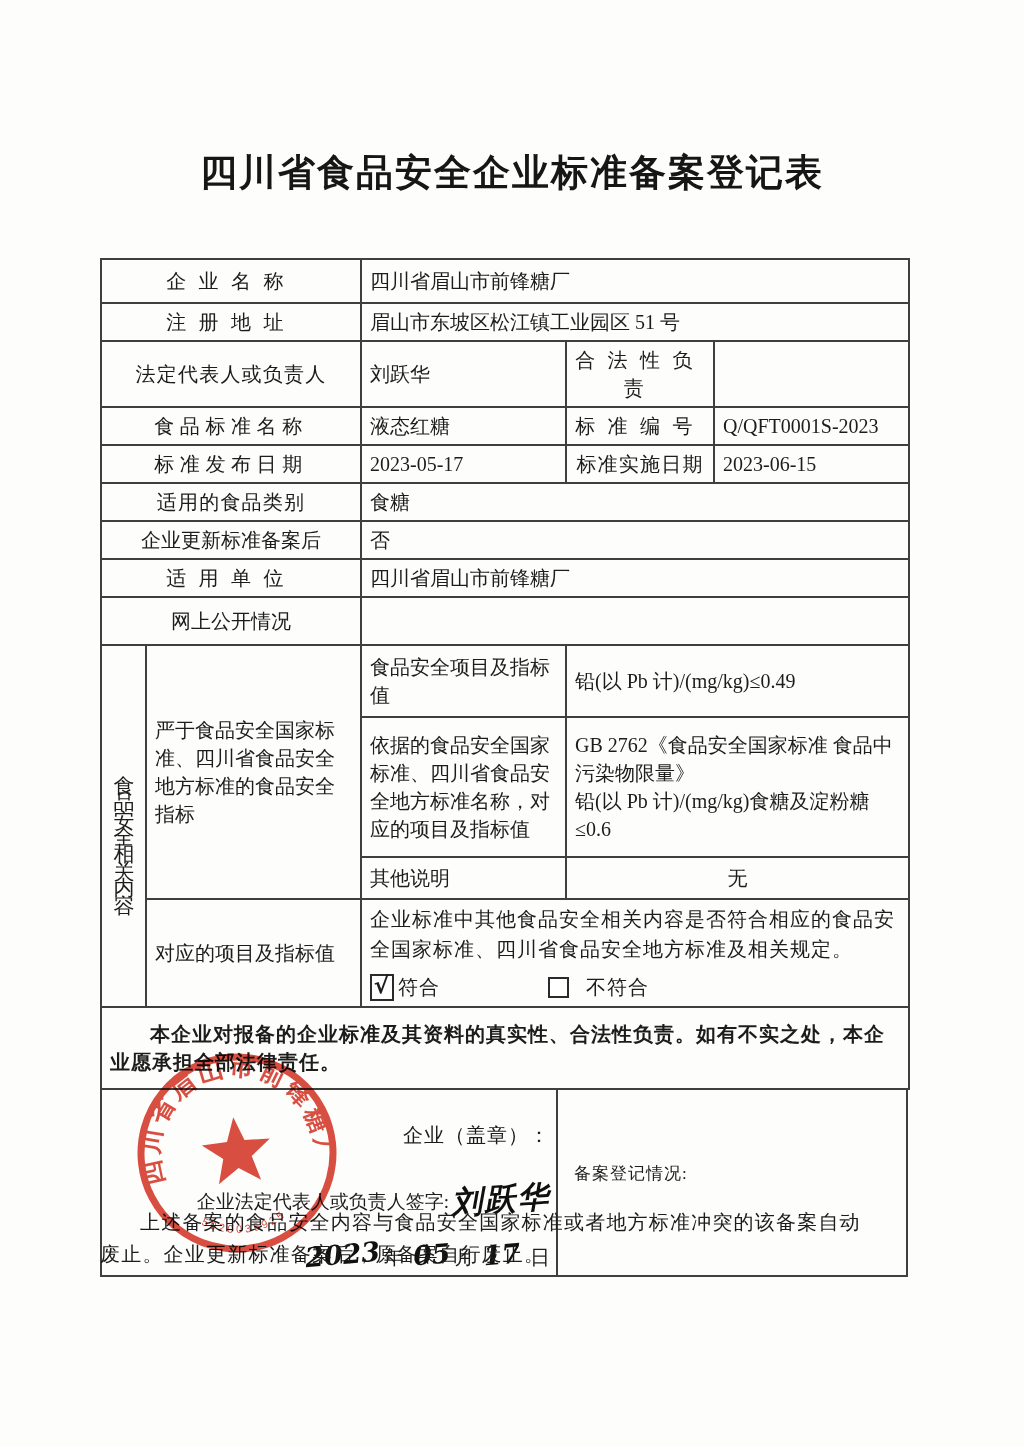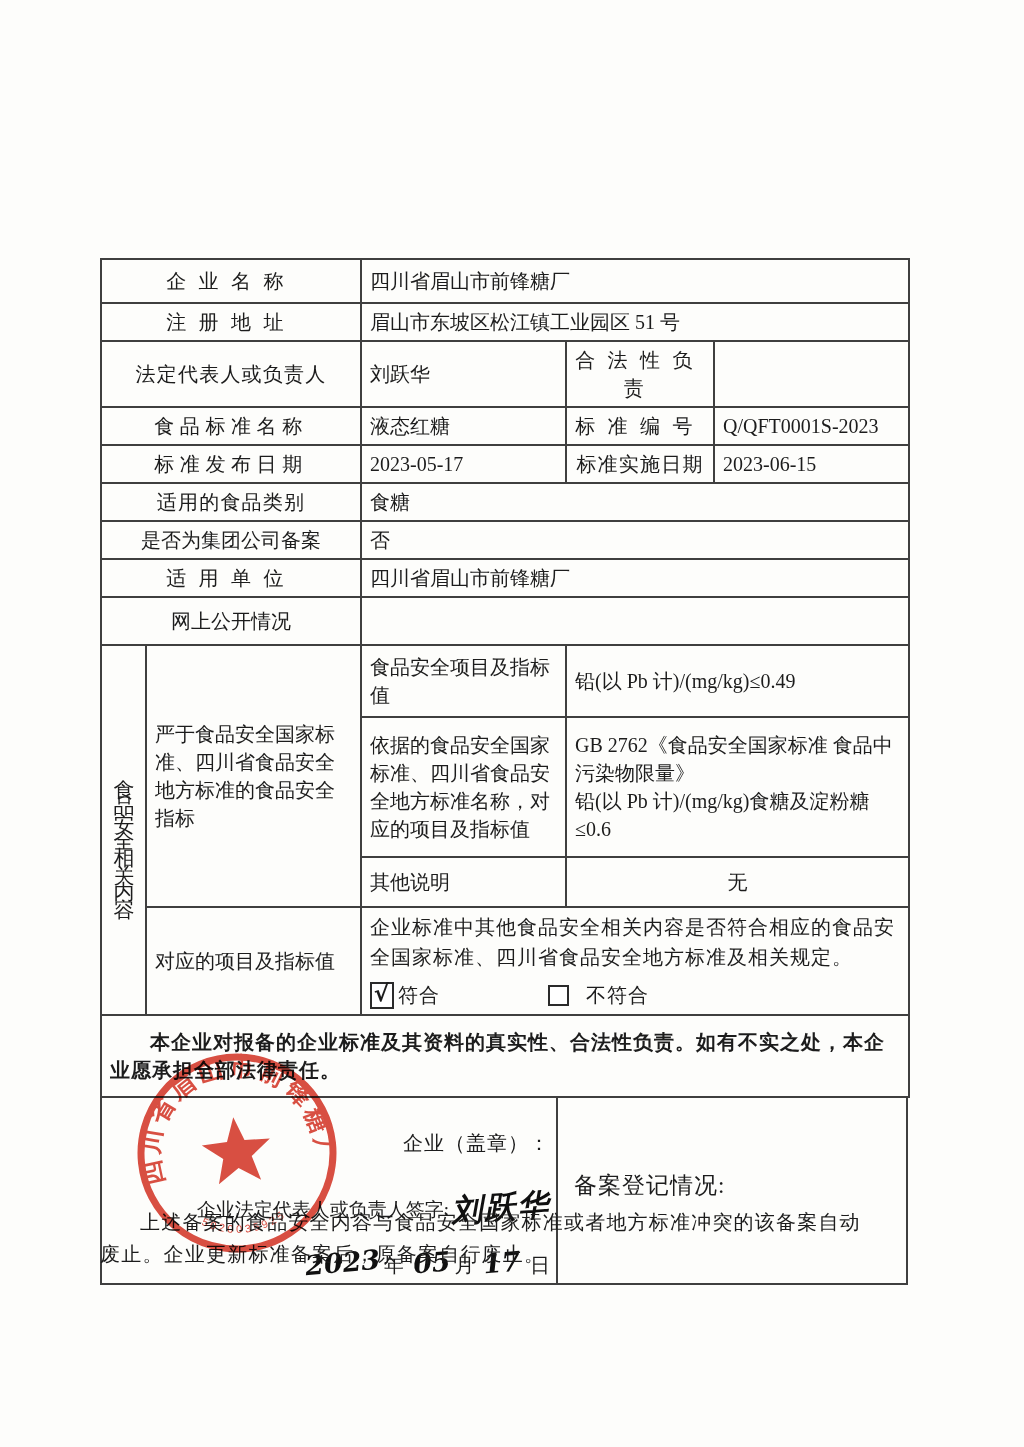--- a/index.html
+++ b/index.html
@@ -50,21 +50,21 @@
   .cb-gap{margin-left:108px;gap:13px;}
   td.decl{padding:14px 18px 10px 18px;line-height:1.85;letter-spacing:1px;font-weight:bold;}
   .indent2{text-indent:2em;}
   .stamprow{
     display:flex;width:808px;height:187px;
     border:2px solid #3f3f3f;border-top:none;box-sizing:border-box;
   }
   .stampcell{position:relative;width:454px;box-sizing:border-box;padding:32px 6px 0 4px;text-align:right;}
   .statuscell{
     flex:1;border-left:2px solid #3f3f3f;box-sizing:border-box;
-    padding:72px 0 0 16px;font-size:23px;letter-spacing:1px;
+    padding:72px 0 0 16px;font-size:17px;letter-spacing:1px;
   }
   .sealline{font-size:20px;letter-spacing:1px;}
   .signline{margin-top:28px;font-size:19px;white-space:nowrap;letter-spacing:0;}
   .handwrite{
     font-family:"DejaVu Serif",serif;font-style:italic;font-weight:700;color:#101010;
   }
   .signame{display:inline-block;font-size:31px;transform:rotate(-4deg) translateY(2px);margin-left:2px;letter-spacing:2px;}
   .dateline{margin-top:20px;padding-left:104px;font-size:20px;white-space:nowrap;}
   .hw-num{display:inline-block;font-size:27px;transform:rotate(-5deg);margin:0 4px;}
   .footnote{
@@ -75,20 +75,21 @@
     position:absolute;left:130px;top:1046px;width:214px;height:214px;
     mix-blend-mode:multiply;opacity:.9;transform:rotate(-6deg);
     pointer-events:none;
   }
 </style>
 </head>
 <body>
 
 <div class="sheet">
 
+  <div class="title">四川省食品安全企业标准备案登记表</div>
 
   <div class="formwrap">
     <table class="form">
       <colgroup>
         <col style="width:45px">
           <col style="width:215px">
           <col style="width:205px">
         <col style="width:148px">
           <col style="width:195px">
       </colgroup>
@@ -124,21 +125,21 @@
         <td class="lab"><span class="sp-sm">标准实施日期</span></td>
         <td class="val">2023-06-15</td>
       </tr>
 
       <tr style="height:33px">
         <td class="lab" colspan="2"><span class="sp-sm">适用的食品类别</span></td>
         <td class="val" colspan="3">食糖</td>
       </tr>
 
       <tr style="height:32px">
-        <td class="lab" colspan="2">是否为集团公司备案</td>
+        <td class="lab" colspan="2">企业更新标准备案后</td>
         <td class="val" colspan="3">否</td>
       </tr>
 
       <tr style="height:33px">
         <td class="lab" colspan="2"><span class="sp-wide">适用单位</span></td>
         <td class="val" colspan="3">四川省眉山市前锋糖厂</td>
       </tr>
 
       <tr style="height:48px">
         <td class="lab" colspan="2">网上公开情况</td>
@@ -153,21 +154,21 @@
         <td class="leftlab">食品安全项目及指标值</td>
         <td class="val" colspan="2">铅(以 Pb 计)/(mg/kg)≤0.49</td>
       </tr>
 
       <tr style="height:140px">
         <td class="leftlab">依据的食品安全国家标准、四川省食品安全地方标准名称，对应的项目及指标值</td>
         <td class="val preline" colspan="2" style="vertical-align:middle">GB 2762《食品安全国家标准  食品中污染物限量》
 铅(以 Pb 计)/(mg/kg)食糖及淀粉糖≤0.6</td>
       </tr>
 
-      <tr style="height:50px">
+      <tr style="height:42px">
         <td class="leftlab">其他说明</td>
         <td class="center" colspan="2">无</td>
       </tr>
 
       <tr style="height:86px">
         <td class="leftlab">对应的项目及指标值</td>
         <td class="leftlab" colspan="3" style="line-height:1.5;letter-spacing:1px;">
           <div>企业标准中其他食品安全相关内容是否符合相应的食品安全国家标准、四川省食品安全地方标准及相关规定。</div>
           <div class="checkline">
             <span class="cb-item">

